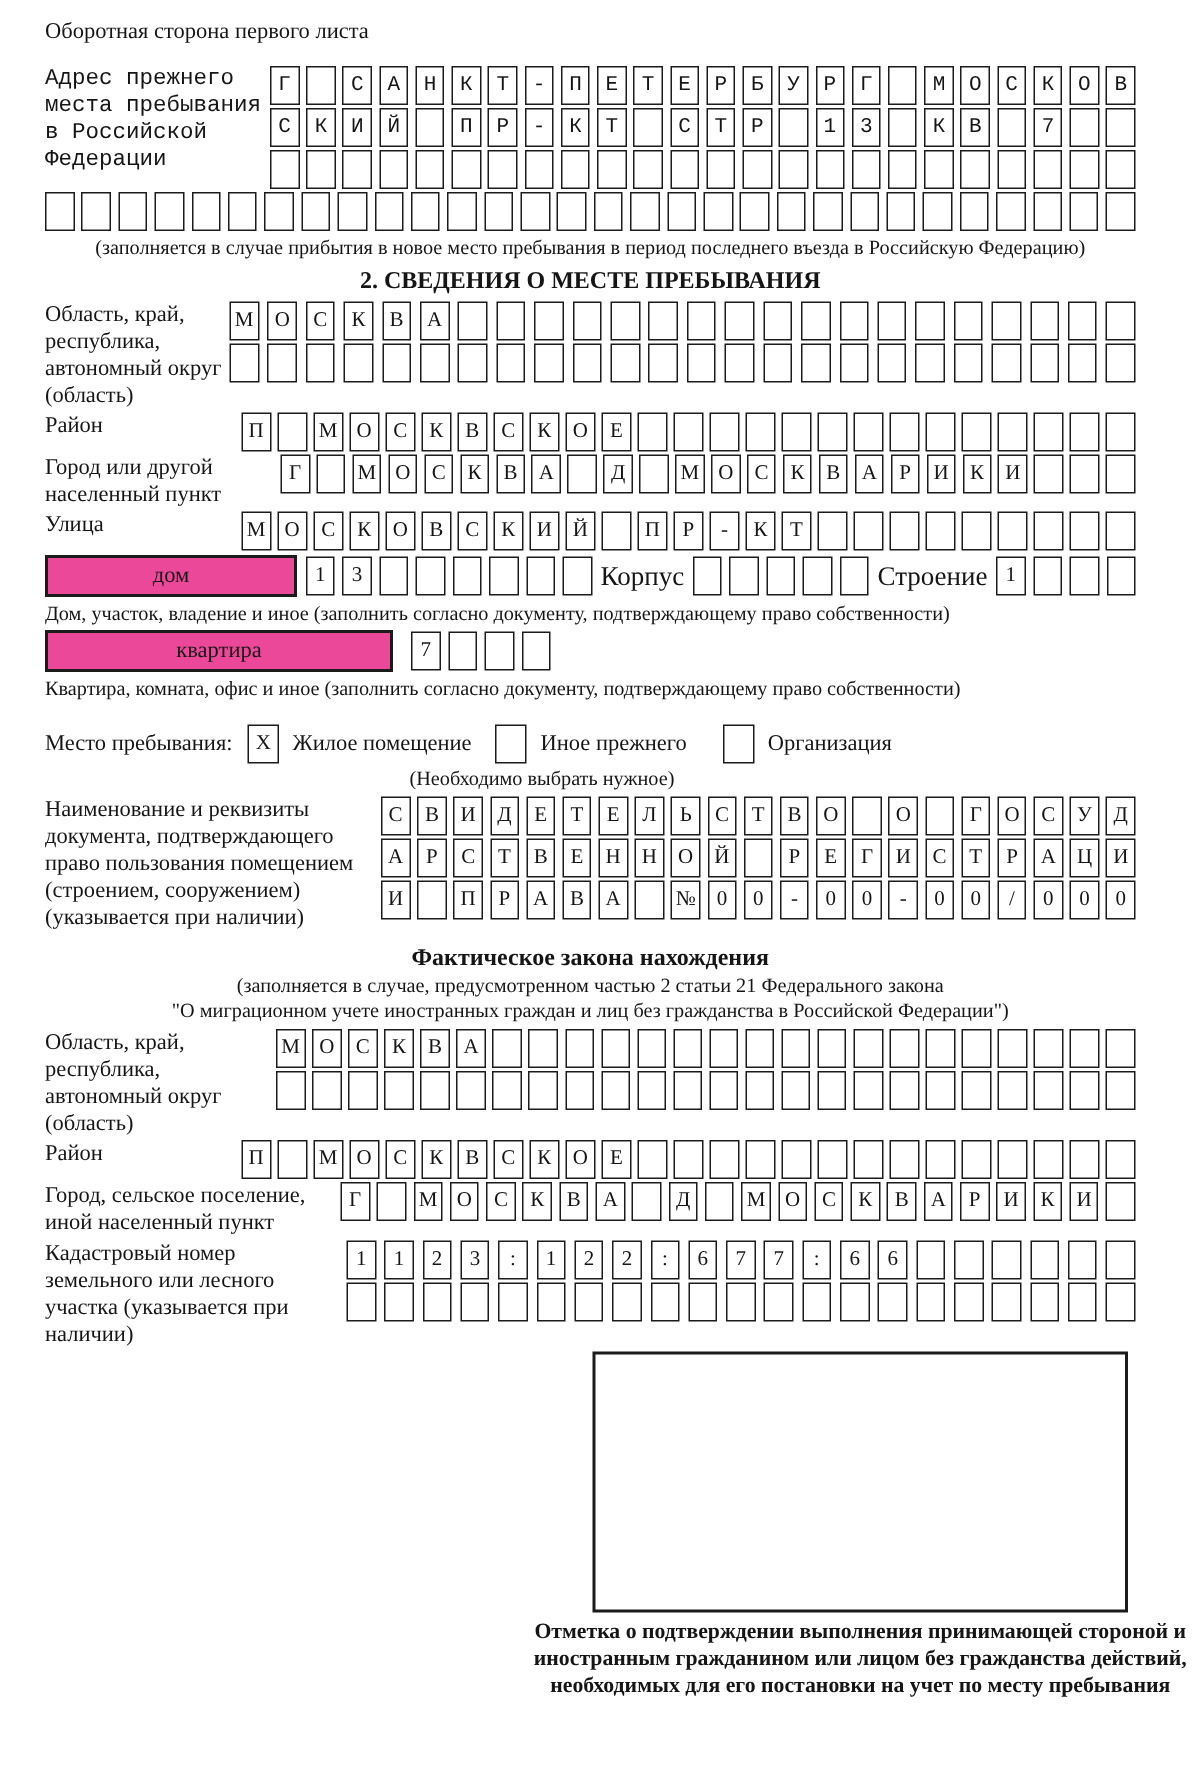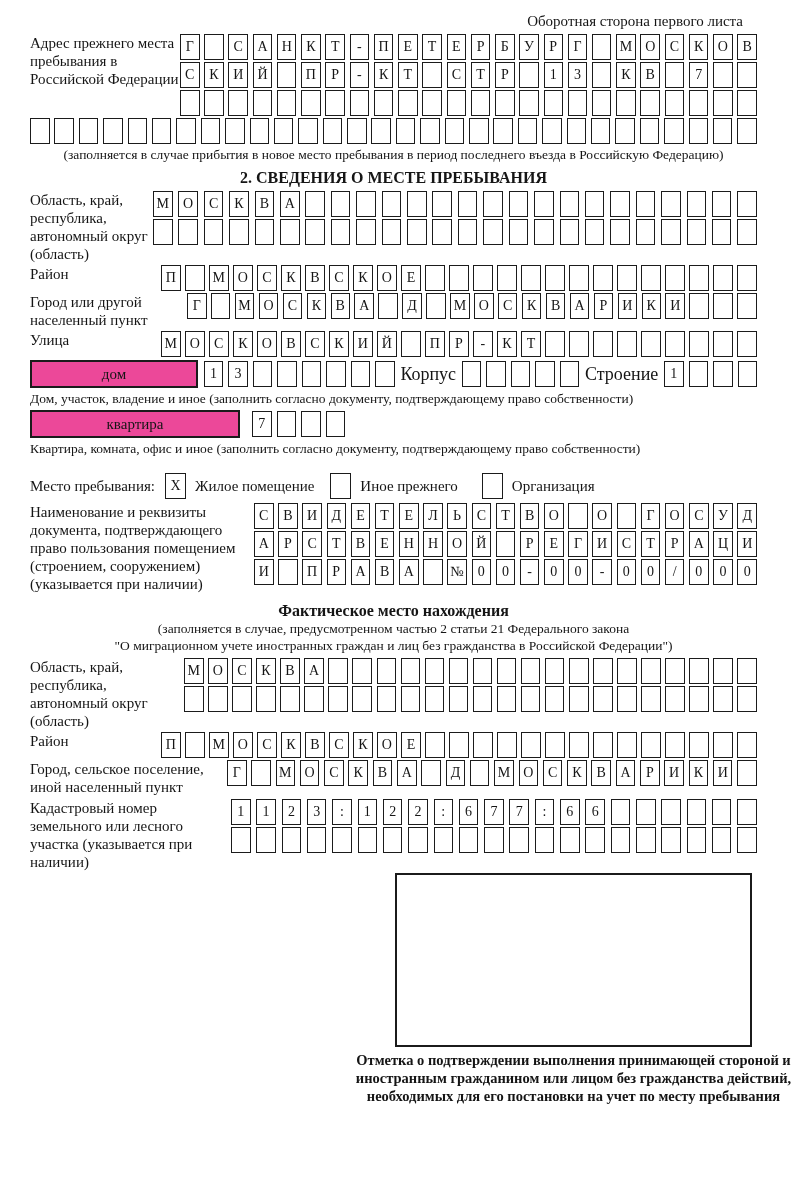--- a/index.html
+++ b/index.html
@@ -1,20 +1,20 @@
 <!DOCTYPE html>
 <html><head>
 <meta charset="utf-8">
 <style>
   html,body{margin:0;padding:0;background:#ffffff;}
   body{width:800px;height:1180px;font-family:"Liberation Serif",serif;color:#151515;}
   .page{position:relative;width:800px;height:1180px;overflow:hidden;padding:0;}
   .content{padding:12px 43px 0 30px;}
 
-  .header-note{font-size:15px;line-height:18px;text-align:right;padding-right:14px;}
+  .header-note{font-size:15px;line-height:18px;padding-right:14px;}
 
   .row{display:flex;align-items:flex-start;margin-top:2px;}
   .lbl{font-size:15px;line-height:18px;flex:none;}
   .rowstack{flex:none;display:flex;flex-direction:column;}
   .rowstack .cells{margin-bottom:2px;}
 
   .cells{display:flex;justify-content:space-between;flex:none;}
   .cells.g5{justify-content:flex-start;gap:5px;width:auto;}
   .cell{box-sizing:border-box;flex:none;width:19.5px;height:26px;border:1.8px solid #1b1b1b;
         display:inline-flex;align-items:center;justify-content:center;
@@ -25,35 +25,35 @@
   .cw577{width:577px;} .cw727{width:727px;} .cw604{width:604px;} .cw596{width:596px;}
   .cw570{width:570px;} .cw503{width:503px;} .cw573{width:573px;} .cw530{width:530px;}
   .cw526{width:526px;}
 
   .caption{font-size:13.5px;line-height:16px;margin-top:3px;}
   .caption.center{text-align:center;}
   .sec-title{font-size:16px;line-height:19px;font-weight:bold;text-align:center;margin-top:5px;}
 
   .named-box{box-sizing:border-box;border:2px solid #1b1b1b;height:28px;display:flex;
              align-items:center;justify-content:center;font-size:15px;flex:none;background:#ec4899;}
-  .nb168{width:168px;} .nb202{width:210px;}
+  .nb168{width:168px;} .nb202{width:232px;}
   .inline-lbl{font-size:18px;line-height:28px;flex:none;}
 
   .typerow{align-items:center;margin-top:16px;}
   .typerow .cell{width:21px;}
   .typerow .opt-label{font-size:15px;margin:0 0 0 9px;}
   .type-note{font-size:13.5px;line-height:16px;margin:2px 0 0 243px;}
 
   .fact-note{font-size:13.5px;line-height:17px;text-align:center;}
 
   .stamp-wrap{margin-top:2px;}
   .stamp-box{box-sizing:border-box;margin-left:365px;width:357px;height:174px;border:2px solid #1b1b1b;background:#fff;}
   .stamp-caption{width:455px;margin:4px 0 0 316px;font-size:14.5px;line-height:18px;text-align:center;font-weight:bold;}
 
-  .mt3{margin-top:3px;} .mt4{margin-top:4px;} .mt8{margin-top:8px;} .mt14{margin-top:4px;}
+  .mt3{margin-top:3px;} .mt4{margin-top:4px;} .mt8{margin-top:8px;} .mt14{margin-top:14px;font-family:Liberation Mono, monospace;}
 </style>
 </head>
 <body>
 
 <div class="page">
   <div class="content">
 
     <div class="header-note">Оборотная сторона первого листа</div>
 
     <div class="row mt14">
@@ -374,20 +374,21 @@
       <span class="opt-label">Жилое помещение</span>
       <span class="cells g5" style="margin-left:16px;">
           <span class="cell"></span>
         </span>
       <span class="opt-label">Иное прежнего</span>
       <span class="cells g5" style="margin-left:24px;">
           <span class="cell"></span>
         </span>
       <span class="opt-label">Организация</span>
     </div>
+    <div class="type-note">(Необходимо выбрать нужное)</div>
 
     <div class="row mt4">
       <div class="lbl w224">Наименование и реквизиты документа, подтверждающего право пользования помещением (строением, сооружением) (указывается при наличии)</div>
       <div class="rowstack">
         <div class="cells cw503">
             <span class="cell">С</span>
             <span class="cell">В</span>
             <span class="cell">И</span>
             <span class="cell">Д</span>
             <span class="cell">Е</span>
@@ -450,21 +451,21 @@
             <span class="cell">0</span>
             <span class="cell">0</span>
             <span class="cell">/</span>
             <span class="cell">0</span>
             <span class="cell">0</span>
             <span class="cell">0</span>
           </div>
       </div>
     </div>
 
-    <div class="sec-title mt8">Фактическое место нахождения</div>
+    <div class="sec-title mt8">Фактическое закона нахождения</div>
     <div class="fact-note">(заполняется в случае, предусмотренном частью 2 статьи 21 Федерального закона</div>
     <div class="fact-note">"О миграционном учете иностранных граждан и лиц без гражданства в Российской Федерации")</div>
 
     <div class="row mt4">
       <div class="lbl w154">Область, край, республика, автономный округ (область)</div>
       <div class="rowstack">
         <div class="cells cw573">
             <span class="cell">М</span>
             <span class="cell">О</span>
             <span class="cell">С</span>

